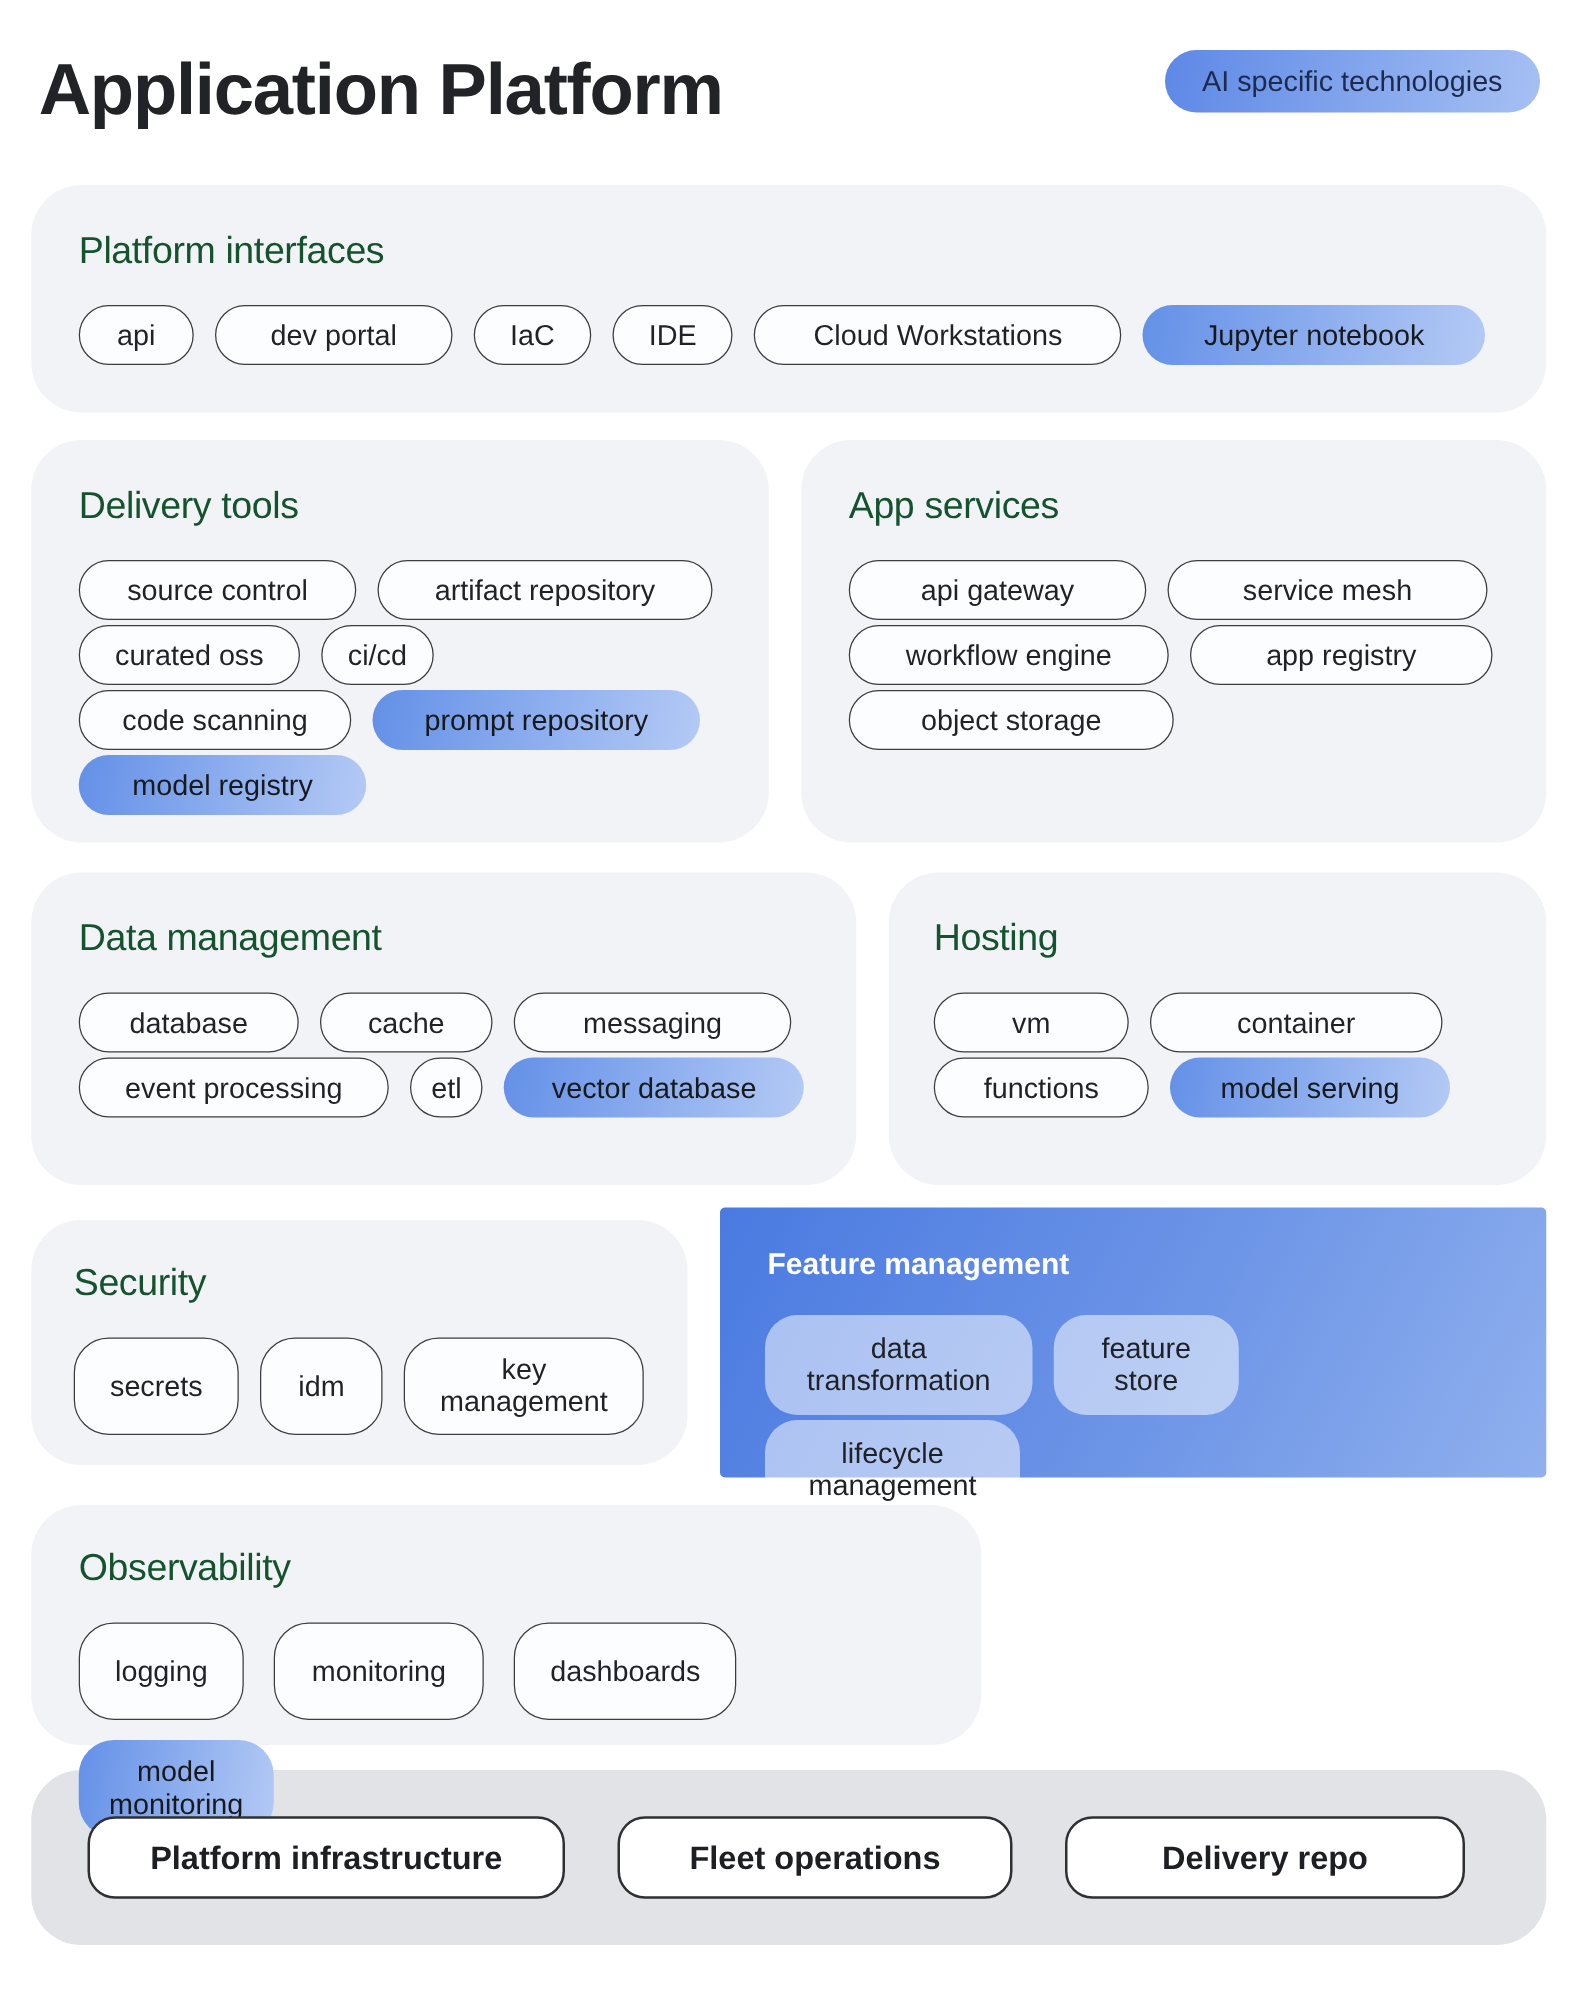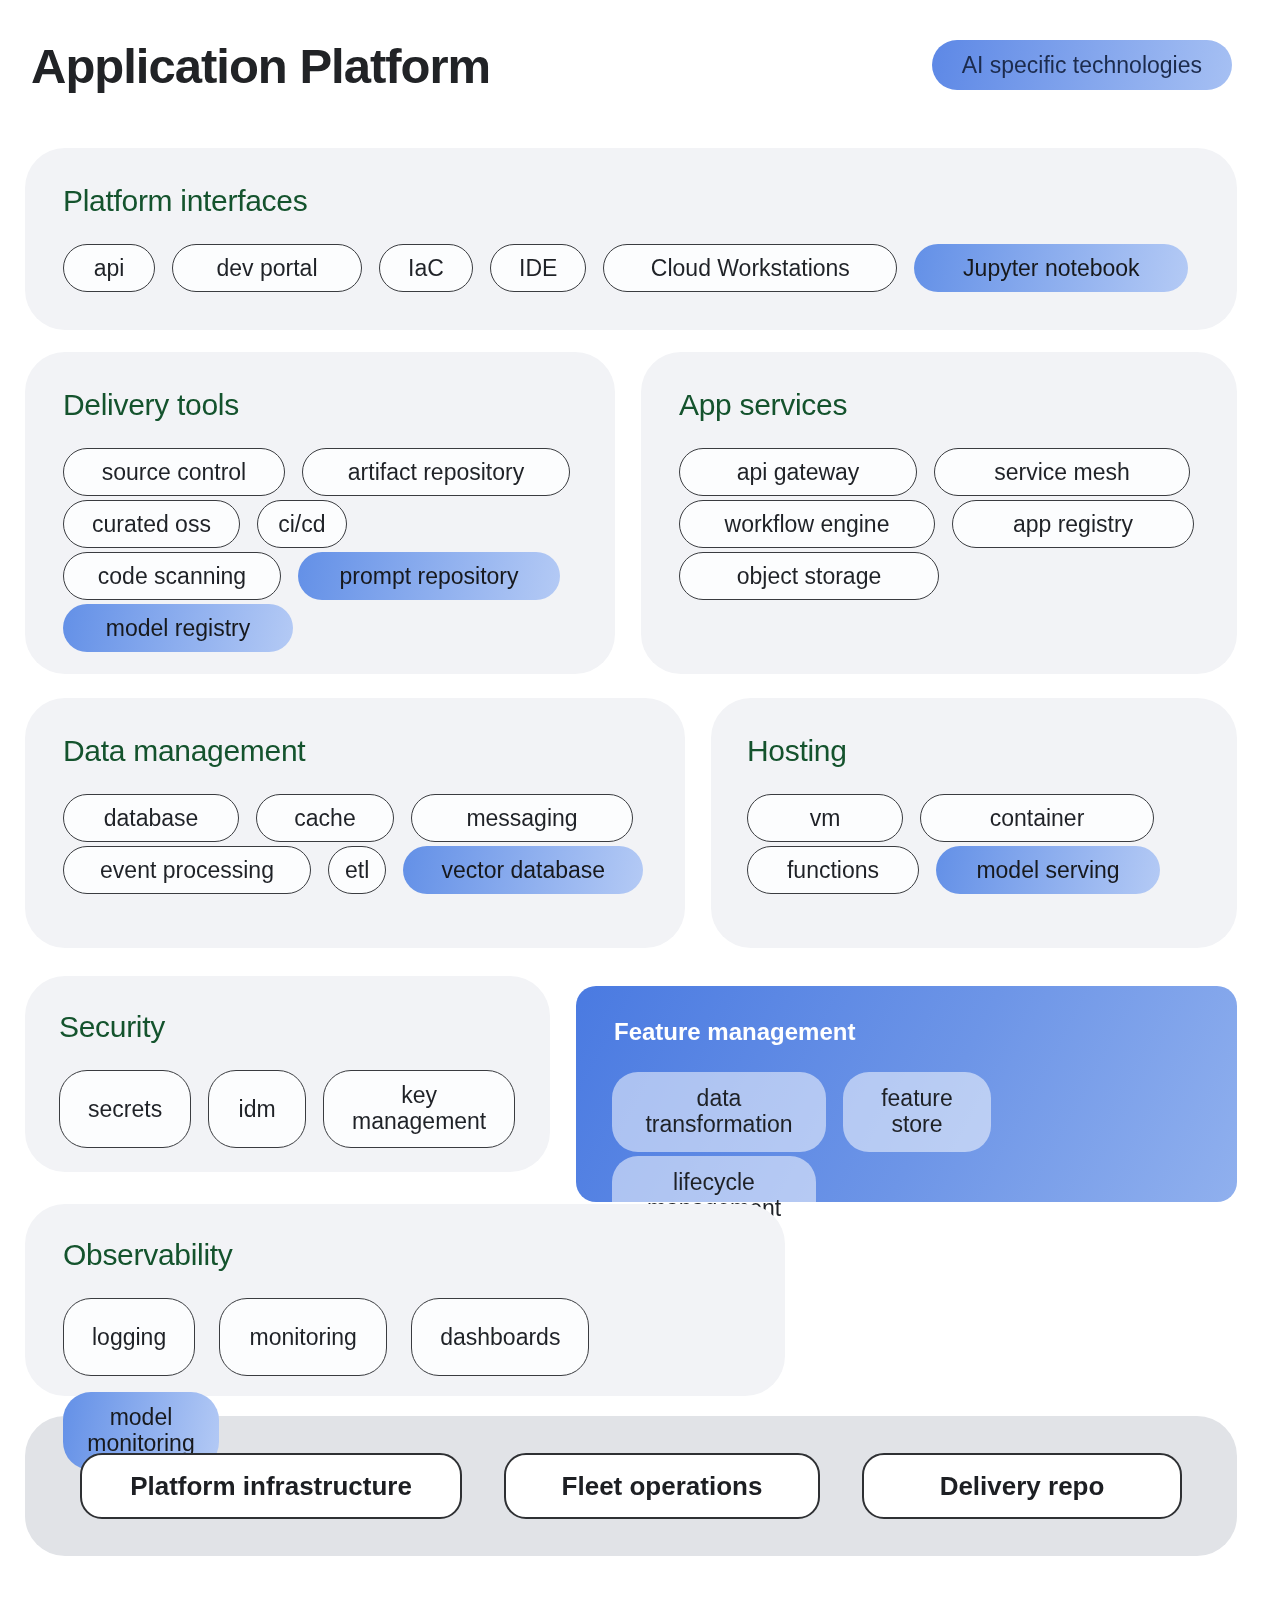--- a/index.html
+++ b/index.html
@@ -12,21 +12,21 @@
     overflow:hidden;
   }
   .page { width:1262px; height:1600px; padding:0 25px; }
 
   
   .header {
     display:flex; justify-content:space-between; align-items:flex-start;
     padding:38px 5px 0 6px; height:148px;
   }
   .title {
-    font-size:49px; font-weight:bold; letter-spacing:-1px; color:#212326;
+    font-size:58px; font-weight:bold; letter-spacing:-1px; color:#212326;
   }
   .legend-pill {
     margin-top:2px; height:50px; padding:0 30px;
     display:flex; align-items:center; justify-content:center;
     border-radius:25px;
     background:linear-gradient(100deg,#5d88e6 0%,#a6c0f3 100%);
     color:#1c2b4d; font-size:23px;
   }
 
   
@@ -60,39 +60,38 @@
   .h-row3 { height:250px; }
   .w-delivery { width:590px; }
   .w-appsvc   { flex:1; }
   .w-datamgmt { width:660px; }
   .w-hosting  { flex:1; padding-left:36px; padding-right:30px; }
   .w-security { width:525px; height:196px; align-self:center; padding:30px 34px; }
   .w-observ   { width:760px; height:192px; padding:30px 38px; }
 
   
   .bluecard {
-    border-radius:20px; padding:30px 36px;
+    border-radius:4px; padding:30px 36px;
     background:linear-gradient(118deg,#4a7ae1 0%,#6d95e7 55%,#90b0ee 100%);
-    margin-top:20px;
   }
   .bluecard h2 { color:#ffffff; margin:2px 0 26px 2px; }
   .bluecard .pill {
     border:none; background:rgba(255,255,255,0.52);
     color:#1e2126; height:80px; border-radius:26px;
   }
   .w-feature { flex:1; height:216px; }
   .w-training { flex:1; height:192px; padding:28px 36px; }
 
   .gap-a { height:22px; } .gap-b { height:24px; } .gap-c { height:18px; }
   .gap-d { height:22px; } .gap-e { height:20px; }
 
   
   .footer {
     height:140px; background:#e1e3e7; border-radius:40px;
-    display:flex; align-items:center; gap:42px; padding:0 70px;justify-content:center;
+    display:flex; align-items:center; gap:42px; padding:0 45px;
   }
   .fpill {
     height:66px; background:#ffffff; border:2px solid #2e3033; border-radius:22px;
     display:flex; align-items:center; justify-content:center;
     font-size:26px; font-weight:bold; color:#1d1f23; white-space:nowrap;
   }
 </style>
 </head>
 <body>
 

